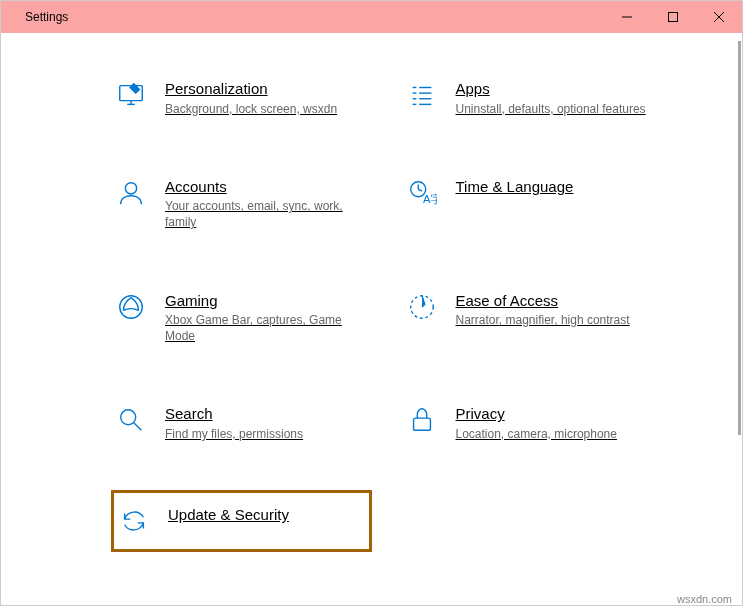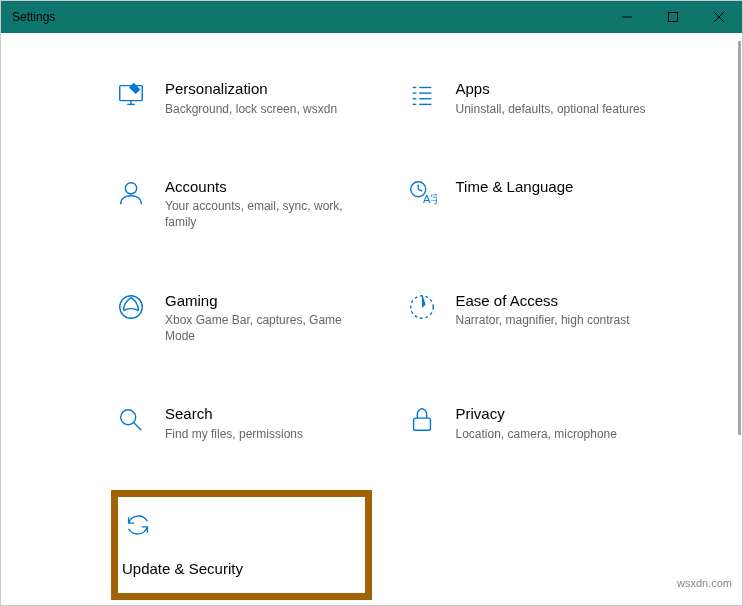--- a/index.html
+++ b/index.html
@@ -10,22 +10,22 @@
       height: 606px;
       overflow: hidden;
       position: relative;
       border: 1px solid #ccc;
     }
     .titlebar {
       height: 32px;
       display: flex;
       align-items: center;
       justify-content: space-between;
-      padding-left: 11px;
-      background: #0f766e;
+      padding-left: 24px;
+      background: #fca5a5;
     }
     .titlebar-title {
       font-size: 12px;
       color: #000;
     }
     .window-controls {
       display: flex;
       height: 100%;
     }
     .win-btn {
@@ -34,39 +34,39 @@
       display: flex;
       align-items: center;
       justify-content: center;
       cursor: pointer;
     }
     .win-btn svg { width: 10px; height: 10px; }
     .content {
       padding: 40px 80px 36px 110px;
       height: calc(100% - 32px);
       overflow-y: auto;
+      text-decoration: underline;
     }
     .grid {
       display: grid;
       grid-template-columns: 1fr 1fr;
       column-gap: 30px;
       row-gap: 48px;
     }
     .item {
       display: flex;
       align-items: flex-start;
       gap: 18px;
       cursor: pointer;
       padding: 6px 4px;
     }
     .highlight {
-      border: 7px solid #a16207;
+      border: 3px solid #a16207;
       margin-top: -6px;
       padding: 12px 4px 12px 4px;
-      flex-direction: column;
     }
     .icon-wrap {
       width: 32px;
       height: 32px;
       flex-shrink: 0;
       color: #737373;
       display: flex;
       align-items: center;
       justify-content: center;
     }
@@ -84,21 +84,21 @@
       line-height: 1.3;
       margin-bottom: 2px;
     }
     .desc {
       font-size: 12px;
       color: #666;
       line-height: 1.35;
     }
     .watermark {
       position: absolute;
-      bottom: 16px;
+      bottom: 0;
       right: 10px;
       font-size: 11px;
       color: #888;
     }
     .scrollbar-track {
       position: absolute;
       right: 1px;
       top: 40px;
       bottom: 1px;
       width: 5px;

